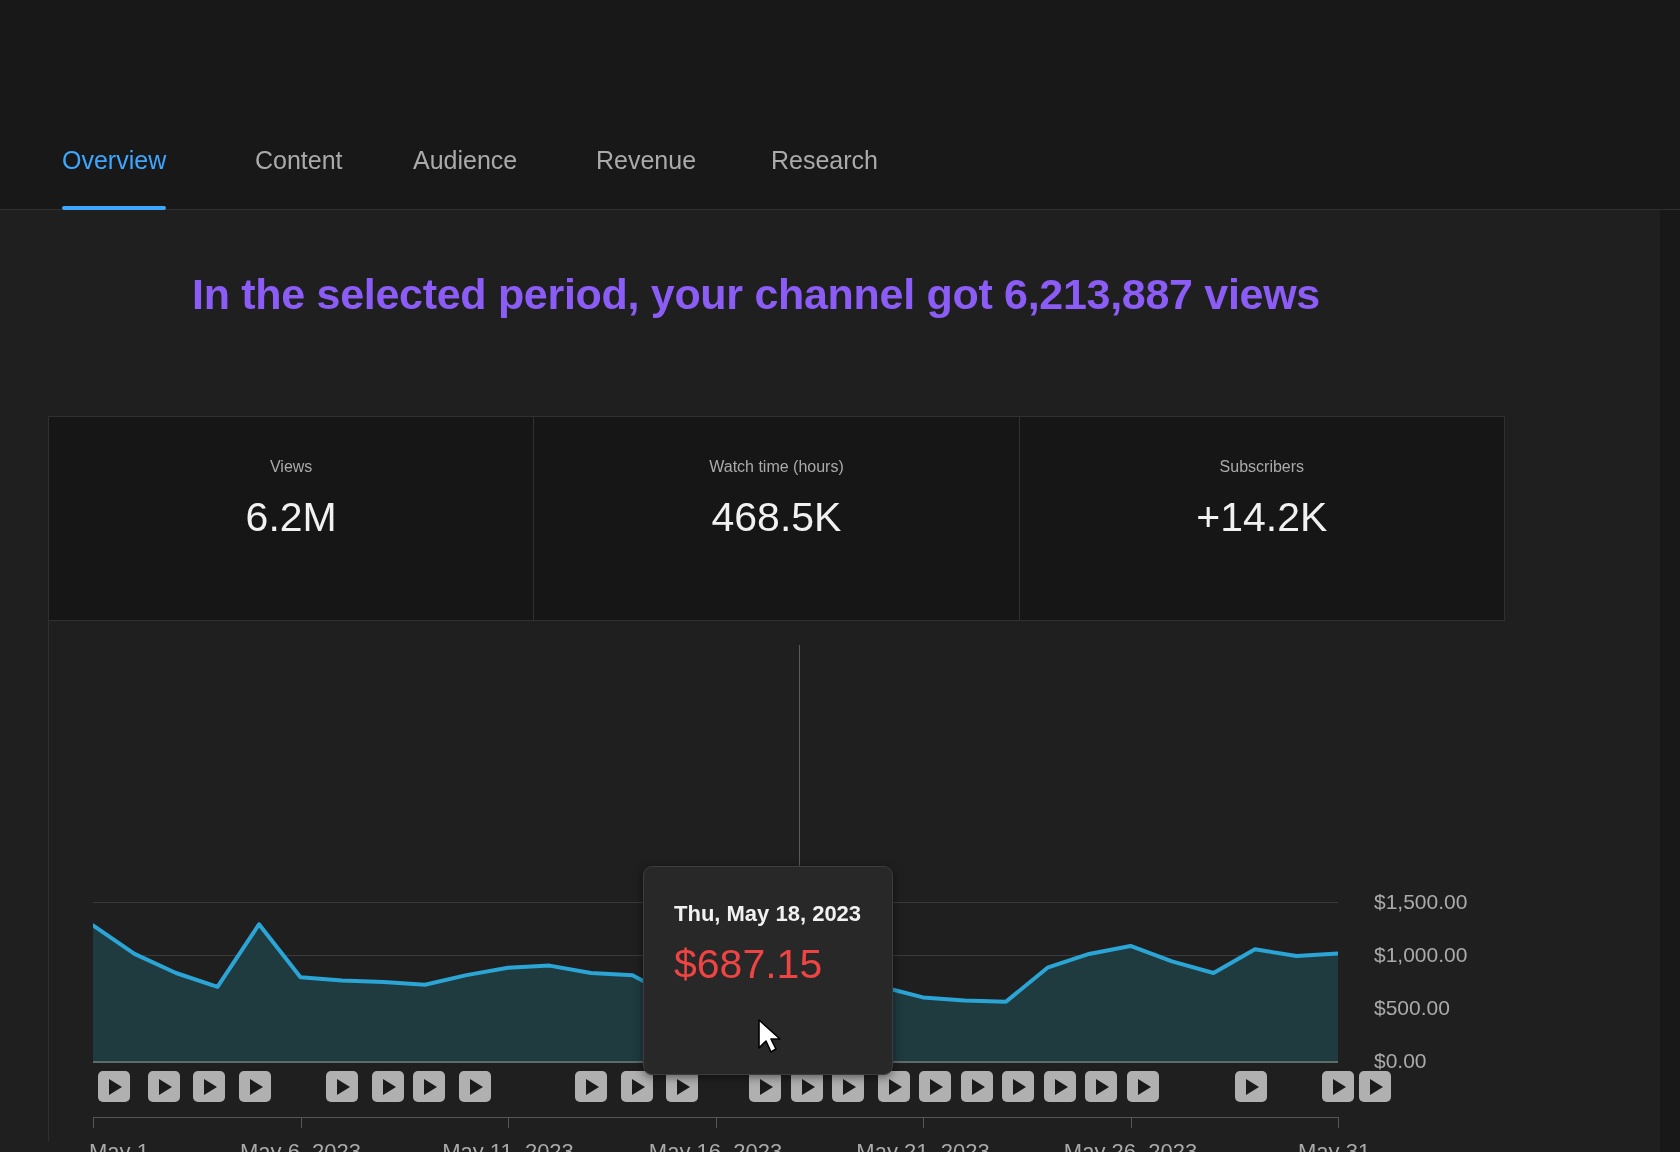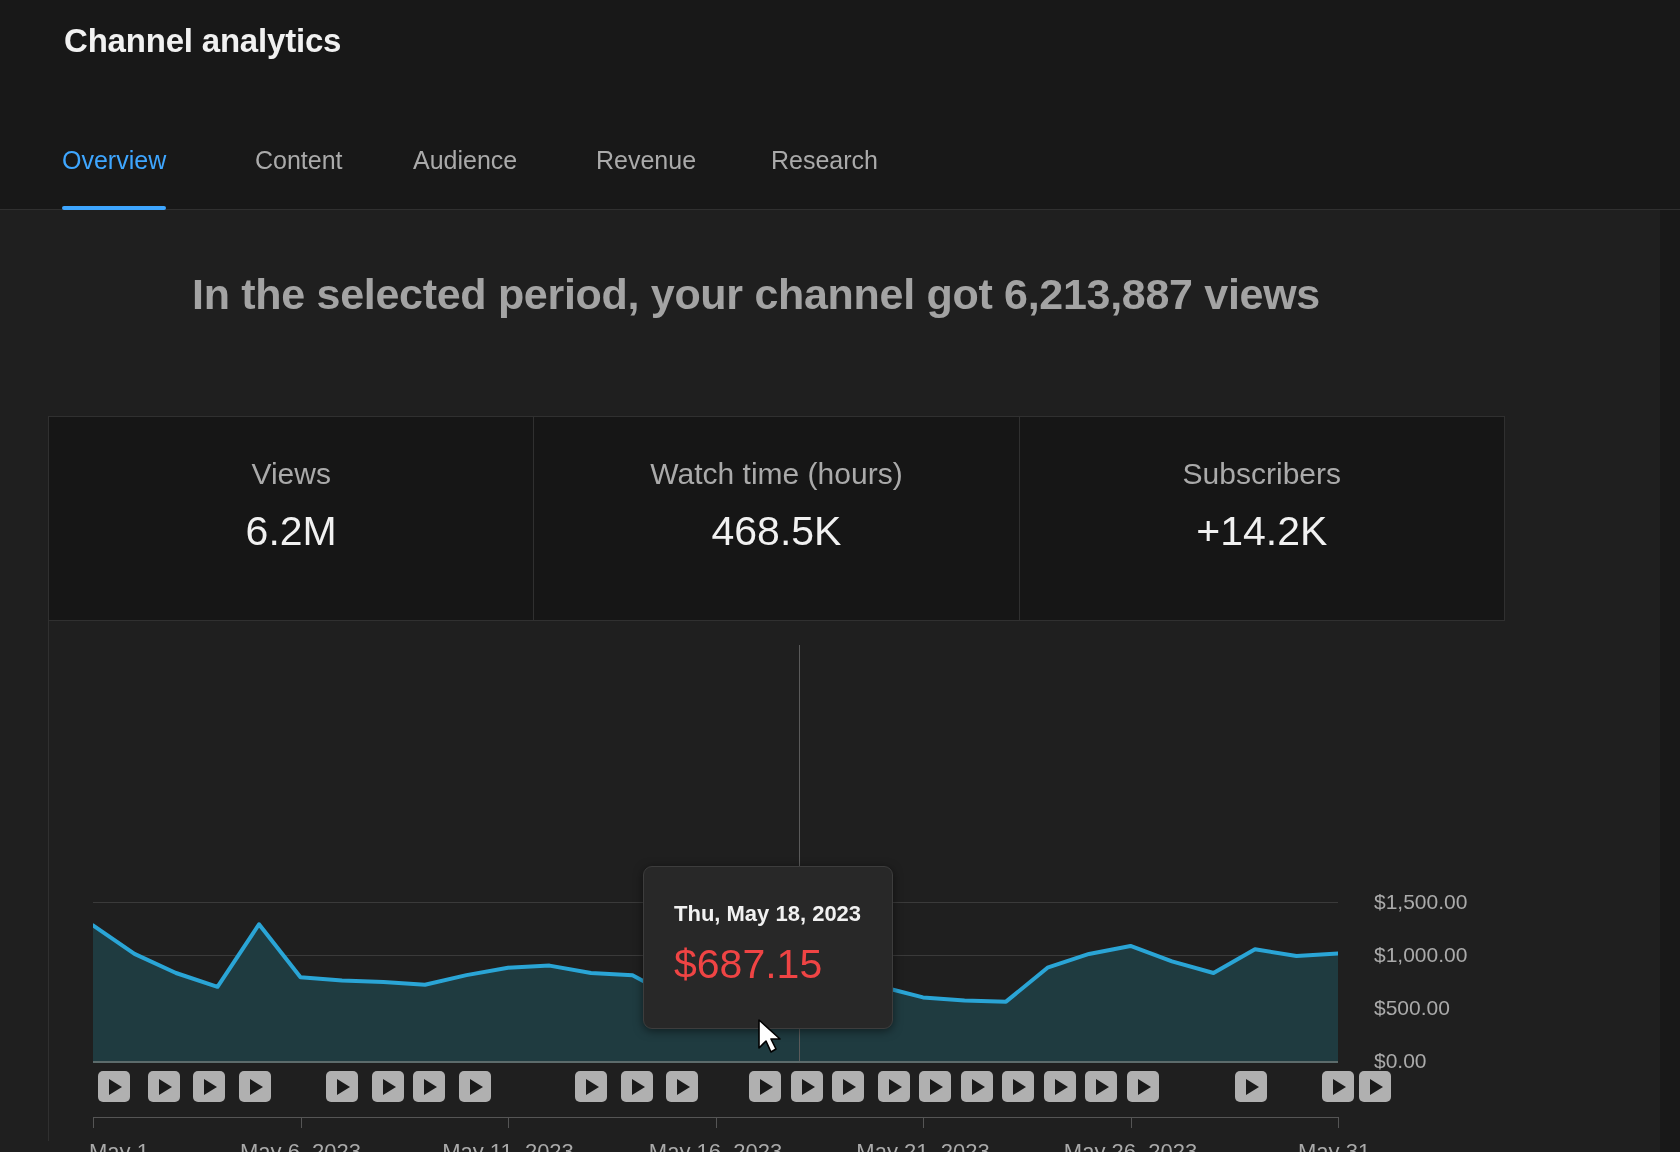--- a/index.html
+++ b/index.html
@@ -38,21 +38,21 @@
     background:#1f1f1f;
   }
   .right-gutter {
     position:absolute; left:1660px; top:210px; width:20px; height:942px;
     background:#181818;
   }
 
   .headline {
     position:absolute; left:0; top:60px; width:1512px;
     text-align:center;
-    font-size:43px; font-weight:700; color:#a3a3a3;
+    font-size:43px; font-weight:700; color:#8b5cf6;
     letter-spacing:-0.3px;
   }
 
   
   .cards {
     position:absolute; left:48px; top:206px;
     width:1457px; height:205px;
     display:flex;
   }
   .card {
@@ -68,21 +68,21 @@
   .card.selected {
     background:#1f1f1f;
     border-color:#3f3f3f;
     border-right:1px solid #3f3f3f;
     border-top:none;
   }
   .card.selected .sel-bar {
     position:absolute; left:-1px; right:-1px; top:-1px; height:5px;
     background:#3ea6ff; border-radius:3px 3px 0 0;
   }
-  .card-label { font-size:30px; color:#aaaaaa; line-height:1; }
+  .card-label { font-size:16px; color:#aaaaaa; line-height:1; }
   .card-value { margin-top:22px; font-size:41px; color:#f1f1f1; font-weight:400; line-height:1; }
 
   
   .chart-wrap {
     position:absolute; left:48px; top:411px; width:1457px; height:520px;
     background:#1f1f1f;
     border-left:1px solid #303030;
   }
   .plot { position:absolute; left:44px; top:228px; width:1245px; height:212px; }
   .gridline { position:absolute; left:0; width:100%; height:1px; background:#3a3a3a; }
@@ -120,37 +120,36 @@
   .xaxis { position:absolute; left:44px; top:0; width:1245px; }
   .xline { position:absolute; left:0; top:0; width:100%; height:1px; background:#555; }
   .xtick { position:absolute; top:0; width:1px; height:11px; background:#555; }
   .xlabel {
     position:absolute; top:22px; font-size:22px; color:#aaaaaa;
     white-space:nowrap;
   }
 
   
   .tooltip {
-    position:absolute; left:643px; top:656px; width:250px; height:163px;
+    position:absolute; left:643px; top:656px; width:250px; height:209px;
     background:#282828; border:1px solid #3d3d3d; border-radius:9px;
     box-shadow:0 2px 10px rgba(0,0,0,.5);
     padding:34px 0 0 30px;
   }
   .tt-date { font-size:22px; color:#f1f1f1; font-weight:600; }
   .tt-value { margin-top:14px; font-size:41px; color:#ef4444; font-weight:400; }
 
   
   .cursor { position:absolute; left:757px; top:808px; width:28px; height:38px; }
 </style>
 </head>
 <body>
 
 <div id="app">
 
-  <div class="page-title">Channel analytics</div>
 
   <div class="tabbar" id="tabbar">
       <div class="tab active" style="left: 62px;">
         <span>Overview</span>
         <div class="underline"></div>
       </div>
       <div class="tab" style="left: 255px;">
         <span>Content</span>
       </div>
       <div class="tab" style="left: 413px;">

